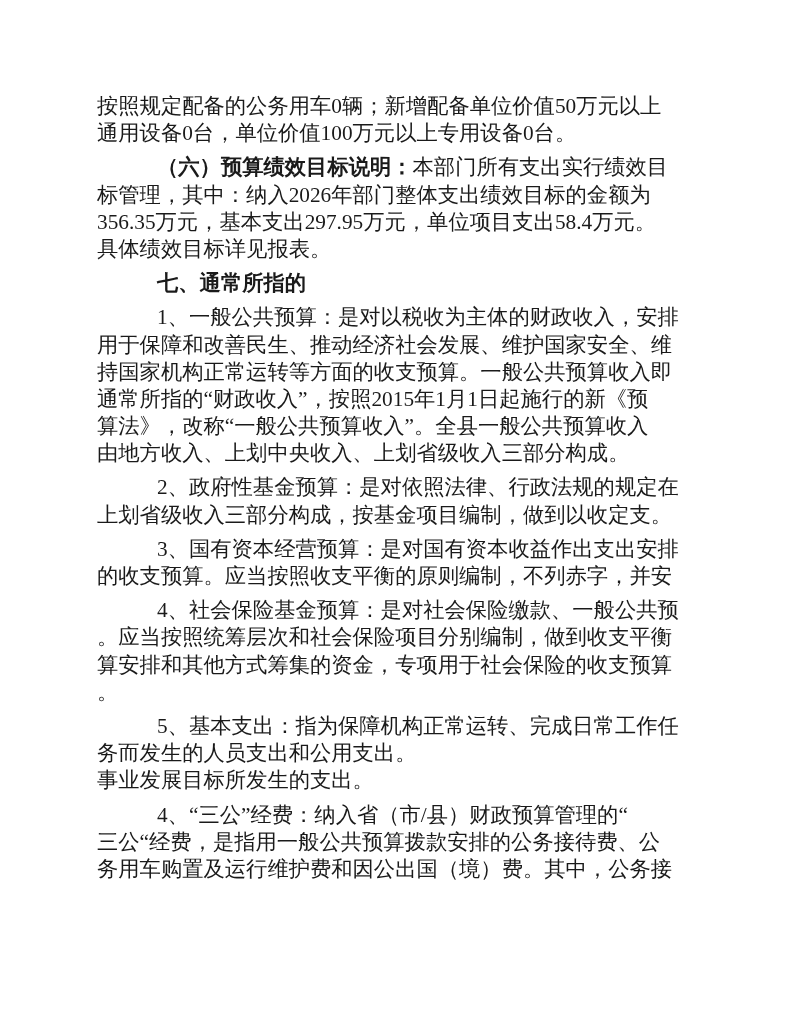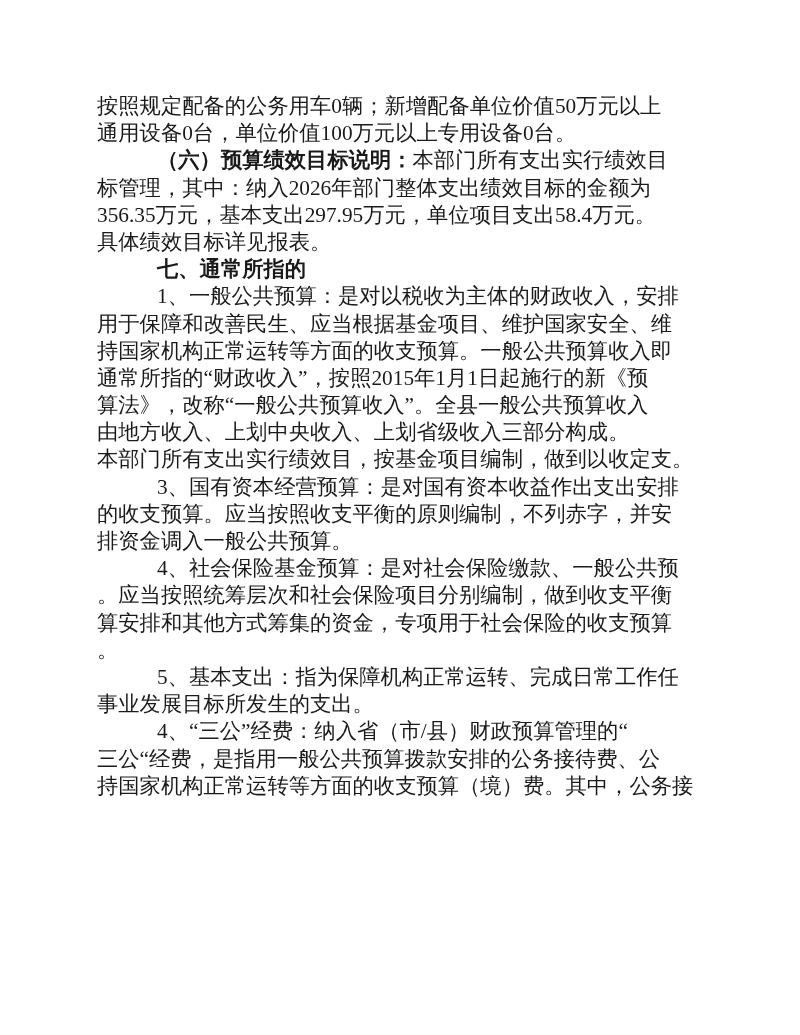--- a/index.html
+++ b/index.html
@@ -23,21 +23,21 @@
     font-family: "Liberation Serif", "DejaVu Serif", serif;
     font-size: 21.3px;
     line-height: 27.2px;
     letter-spacing: 0;
   }
   .paragraph { margin: 0; padding: 0; }
   .line {
     white-space: nowrap;
     height: 27.2px;
   }
-  .line.indent { padding-left: 60px; }
+  .line.indent { padding-left: 60px; margin-top: 7px; }
   .bold { font-weight: bold; }
 </style>
 </head>
 <body>
 
 <div class="page">
   <div class="doc" id="doc-body" style="color: rgb(26, 26, 26);">
       <div class="paragraph">
         <div class="line"><span>按照规定配备的公务用车0辆；新增配备单位价值50万元以上</span></div>
         <div class="line"><span>通用设备0台，单位价值100万元以上专用设备0台。</span></div>
@@ -46,45 +46,46 @@
         <div class="line indent"><span class="bold">（六）预算绩效目标说明：</span><span>本部门所有支出实行绩效目</span></div>
         <div class="line"><span>标管理，其中：纳入2026年部门整体支出绩效目标的金额为</span></div>
         <div class="line"><span>356.35万元，基本支出297.95万元，单位项目支出58.4万元。</span></div>
         <div class="line"><span>具体绩效目标详见报表。</span></div>
       </div>
       <div class="paragraph">
         <div class="line indent"><span class="bold">七、通常所指的</span></div>
       </div>
       <div class="paragraph">
         <div class="line indent"><span>1、一般公共预算：是对以税收为主体的财政收入，安排</span></div>
-        <div class="line"><span>用于保障和改善民生、应当根据基金项目、维护国家安全、维</span></div>
+        <div class="line"><span>用于保障和改善民生、推动经济社会发展、维护国家安全、维</span></div>
         <div class="line"><span>持国家机构正常运转等方面的收支预算。一般公共预算收入即</span></div>
         <div class="line"><span>通常所指的“财政收入”，按照2015年1月1日起施行的新《预</span></div>
         <div class="line"><span>算法》，改称“一般公共预算收入”。全县一般公共预算收入</span></div>
         <div class="line"><span>由地方收入、上划中央收入、上划省级收入三部分构成。</span></div>
       </div>
       <div class="paragraph">
-        <div class="line"><span>本部门所有支出实行绩效目，按基金项目编制，做到以收定支。</span></div>
+        <div class="line indent"><span>2、政府性基金预算：是对依照法律、行政法规的规定在</span></div>
+        <div class="line"><span>上划省级收入三部分构成，按基金项目编制，做到以收定支。</span></div>
       </div>
       <div class="paragraph">
         <div class="line indent"><span>3、国有资本经营预算：是对国有资本收益作出支出安排</span></div>
         <div class="line"><span>的收支预算。应当按照收支平衡的原则编制，不列赤字，并安</span></div>
-        <div class="line"><span>排资金调入一般公共预算。</span></div>
       </div>
       <div class="paragraph">
         <div class="line indent"><span>4、社会保险基金预算：是对社会保险缴款、一般公共预</span></div>
         <div class="line"><span>。应当按照统筹层次和社会保险项目分别编制，做到收支平衡</span></div>
         <div class="line"><span>算安排和其他方式筹集的资金，专项用于社会保险的收支预算</span></div>
         <div class="line"><span>。</span></div>
       </div>
       <div class="paragraph">
         <div class="line indent"><span>5、基本支出：指为保障机构正常运转、完成日常工作任</span></div>
+        <div class="line"><span>务而发生的人员支出和公用支出。</span></div>
       </div>
       <div class="paragraph">
         <div class="line"><span>事业发展目标所发生的支出。</span></div>
       </div>
       <div class="paragraph">
         <div class="line indent"><span>4、“三公”经费：纳入省（市/县）财政预算管理的“</span></div>
         <div class="line"><span>三公“经费，是指用一般公共预算拨款安排的公务接待费、公</span></div>
-        <div class="line"><span>持国家机构正常运转等方面的收支预算（境）费。其中，公务接</span></div>
+        <div class="line"><span>务用车购置及运行维护费和因公出国（境）费。其中，公务接</span></div>
       </div>
     </div>
 </div>
 
 </body></html>

